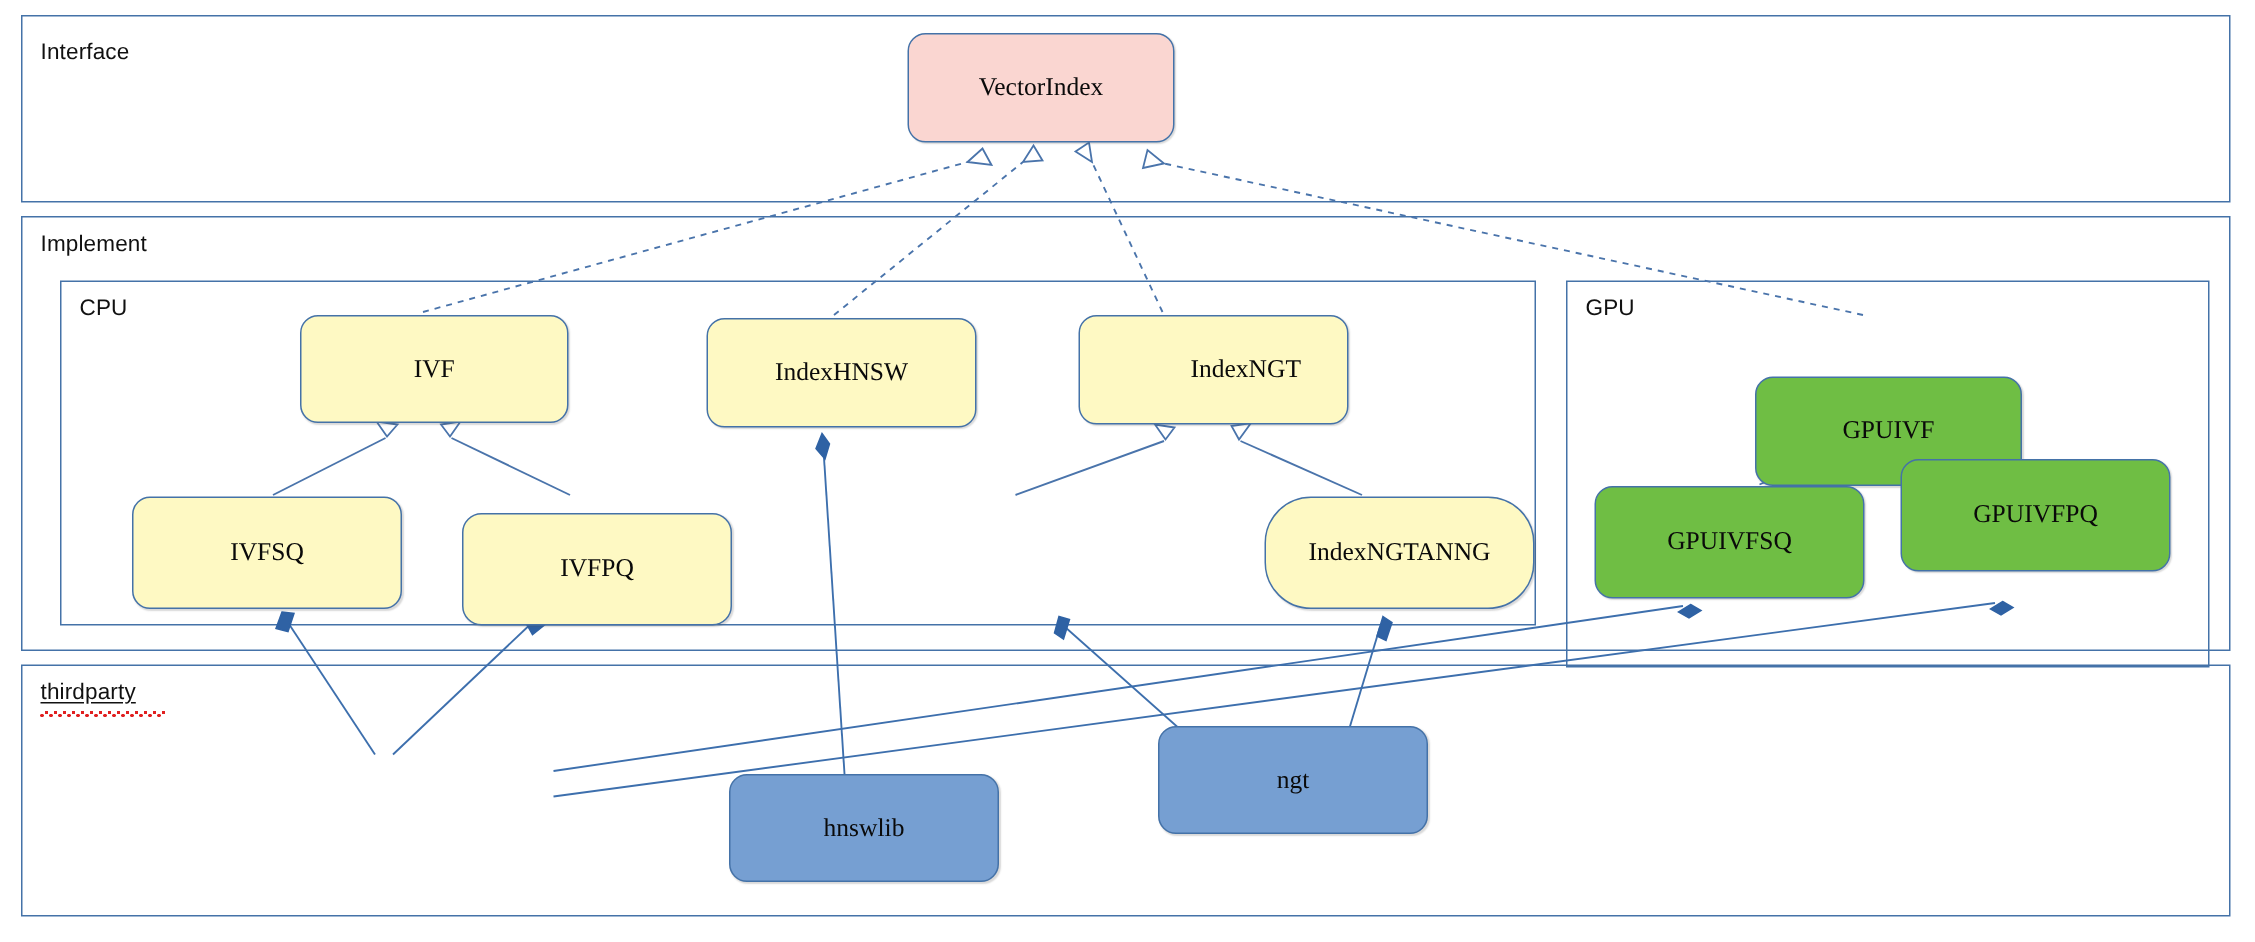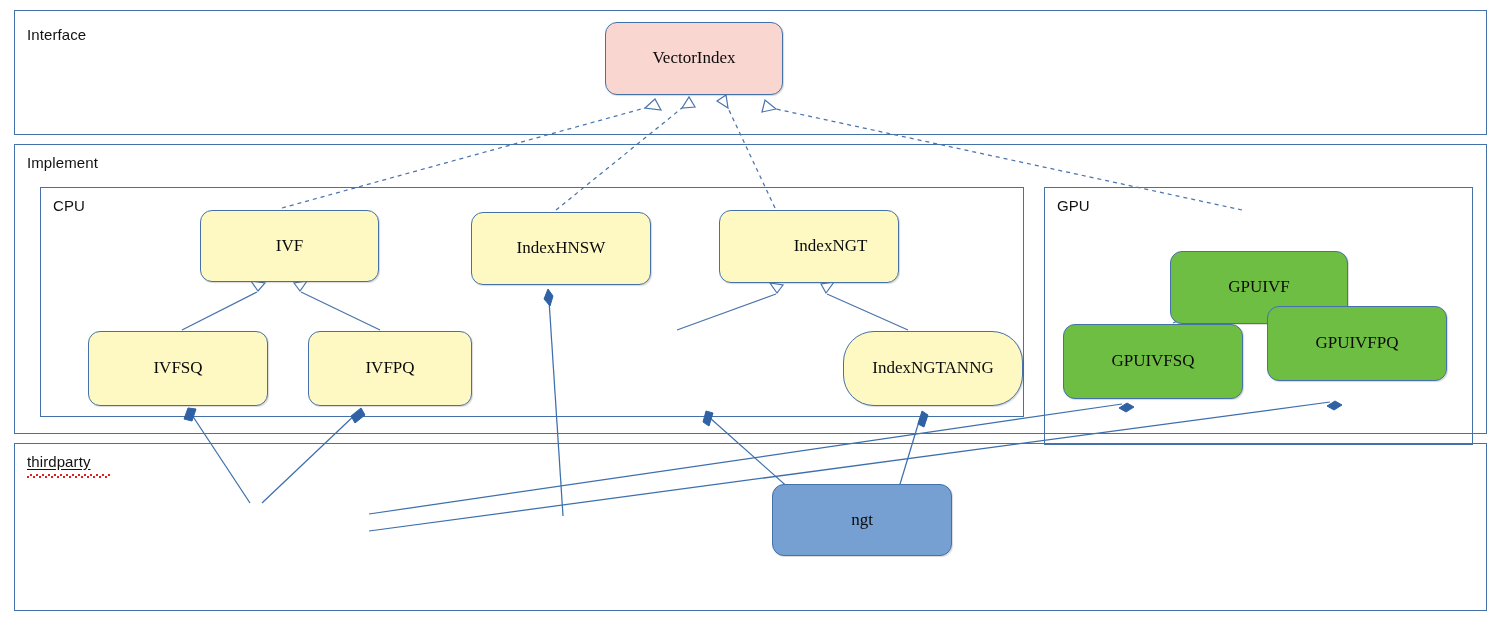--- a/index.html
+++ b/index.html
@@ -175,21 +175,21 @@
   </div>
 
   <div class="node cpu" style="left:703px;top:210px;width:180px;height:73px;padding-left:43px;">
     <span>IndexNGT</span>
   </div>
 
   <div class="node cpu" style="left:72px;top:331px;width:180px;height:75px;">
     <span>IVFSQ</span>
   </div>
 
-  <div class="node cpu" style="left:292px;top:331px;width:164px;height:75px;">
+  <div class="node cpu" style="left:292px;top:342px;width:180px;height:75px;border-radius:13px;">
     <span>IVFPQ</span>
   </div>
 
 
   <div class="node cpu" style="left:827px;top:331px;width:180px;height:75px;border-radius:31px;">
     <span>IndexNGTANNG</span>
   </div>
 
   <div class="node gpu" style="left:1170px;top:212px;width:178px;height:73px;margin-top:39px;">
     <span>GPUIVF</span>
@@ -197,18 +197,21 @@
 
   <div class="node gpu" style="left:1063px;top:324px;width:180px;height:75px;">
     <span>GPUIVFSQ</span>
   </div>
 
   <div class="node gpu" style="left:1267px;top:306px;width:180px;height:75px;">
     <span>GPUIVFPQ</span>
   </div>
 
 
+  <div class="node vendor" style="left:486px;top:516px;width:180px;height:72px;">
+    <span>hnswlib</span>
+  </div>
 
   <div class="node vendor" style="left:772px;top:484px;width:180px;height:72px;">
     <span>ngt</span>
   </div>
 
 </div>
 
 </body></html>

